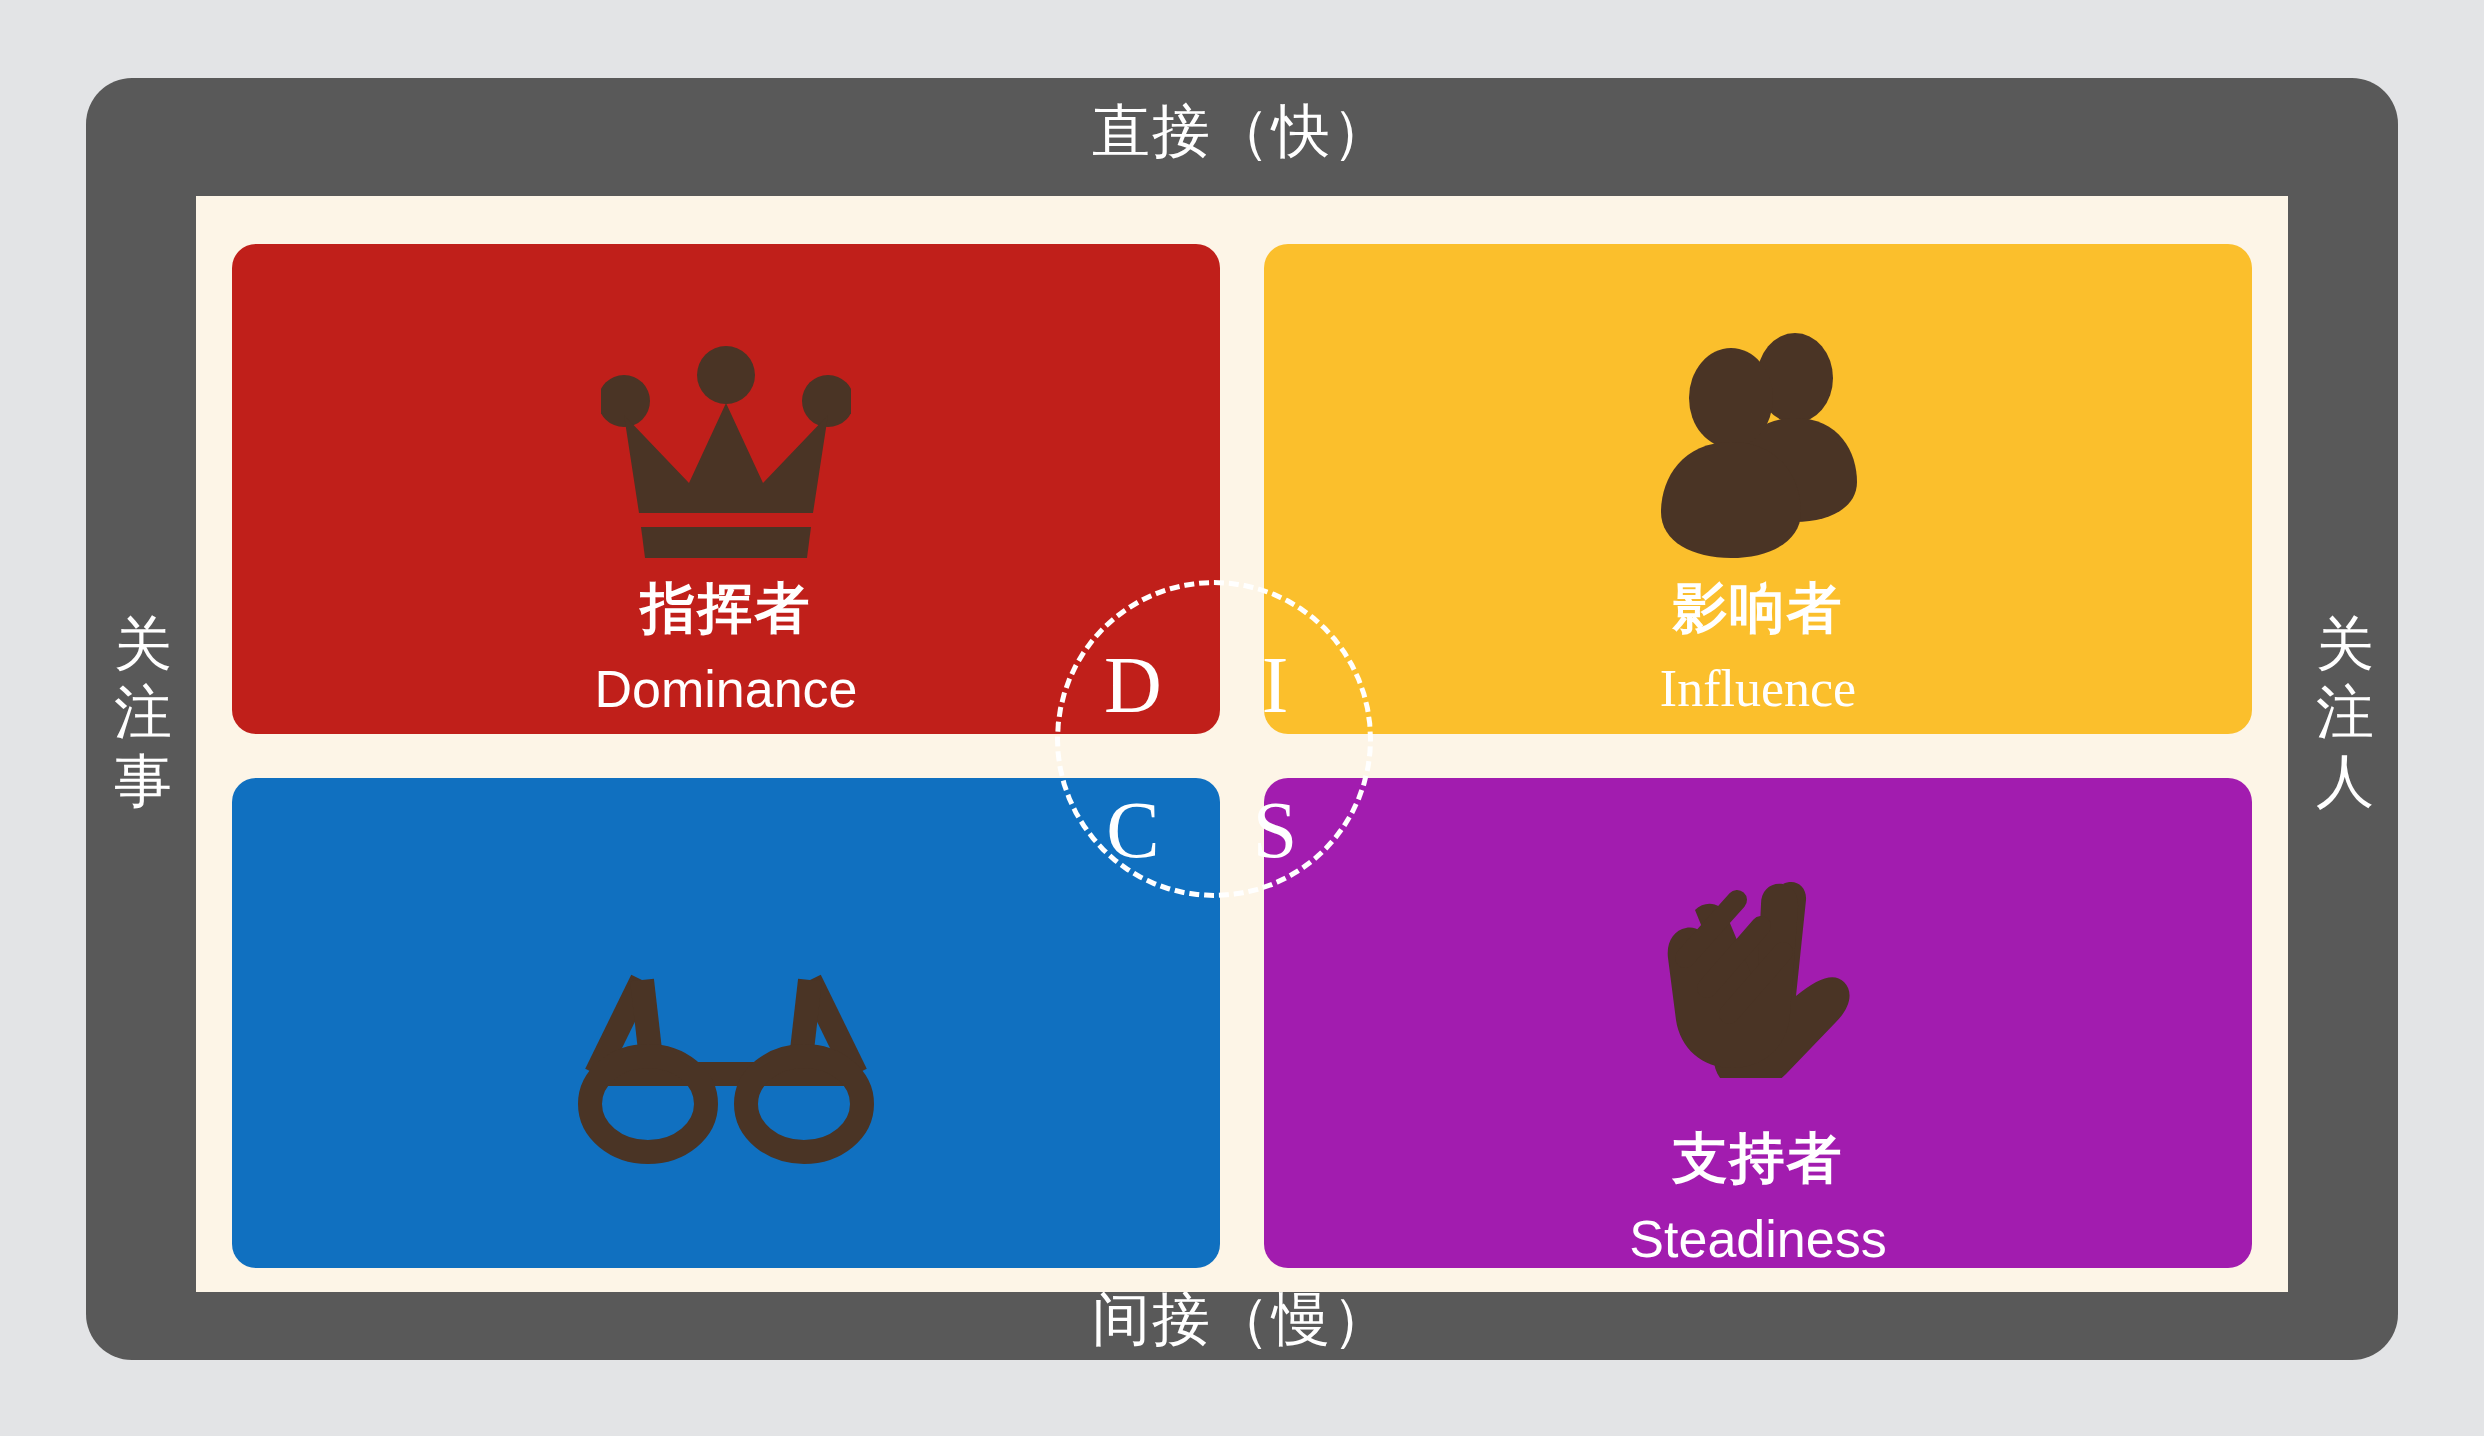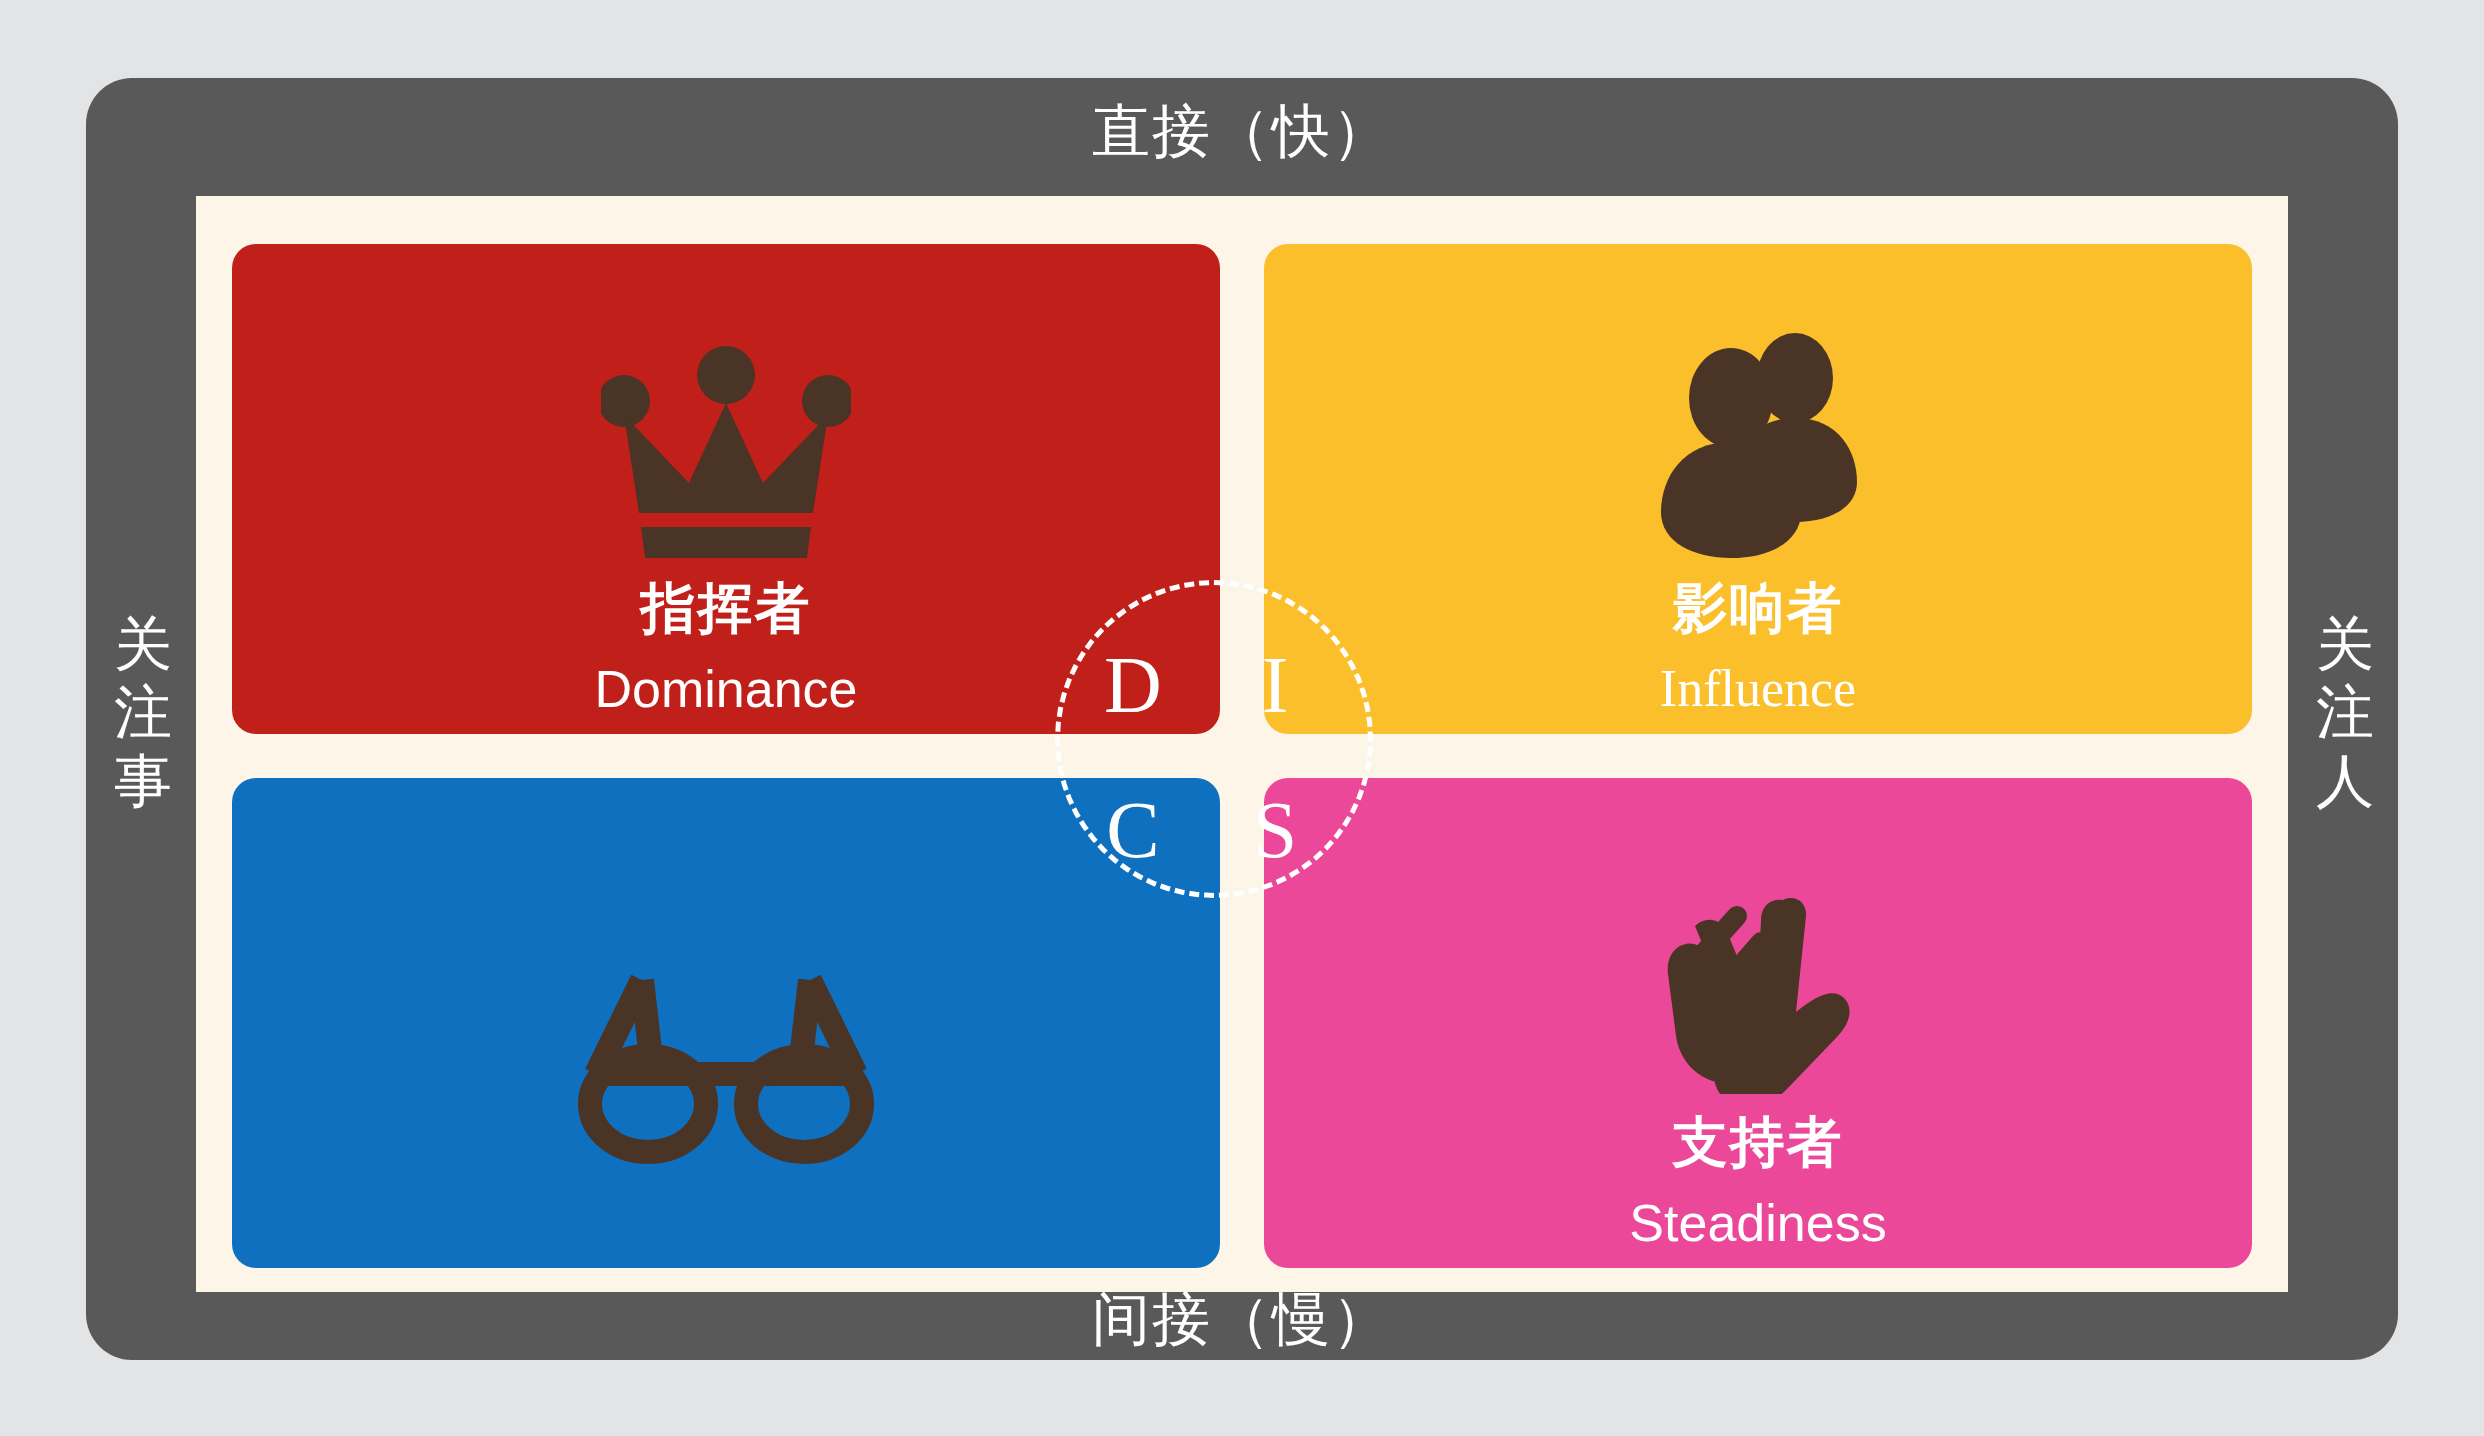--- a/index.html
+++ b/index.html
@@ -209,21 +209,21 @@
 
               <path d="M24 110 L296 110"></path>
 
               <ellipse cx="82" cy="140" rx="58" ry="48"></ellipse>
               <ellipse cx="238" cy="140" rx="58" ry="48"></ellipse>
             </g>
           </svg>
         </div>
       </div>
 
-      <div class="quad" id="q-steadiness" style="background: #ec4899;">
+      <div class="quad" id="q-steadiness" style="background: #a21caf; justify-content: space-between;">
         <div class="icon-wrap">
           <svg width="250" height="240" viewBox="0 0 250 240" aria-hidden="true">
             <g fill="#4a3425">
 
               <path d="M150 46 c12 -6 24 2 23 16 l-10 96
                        c22 -18 38 -24 48 -14 c10 10 6 26 -8 40
                        l-50 52 c-16 16 -36 22 -54 14
                        c-16 -8 -22 -26 -16 -44 l28 -86
                        c5 -14 16 -20 26 -16 c8 3 12 12 10 22
                        l12 -66 c2 -12 -2 -8 -9 -14 Z"></path>

